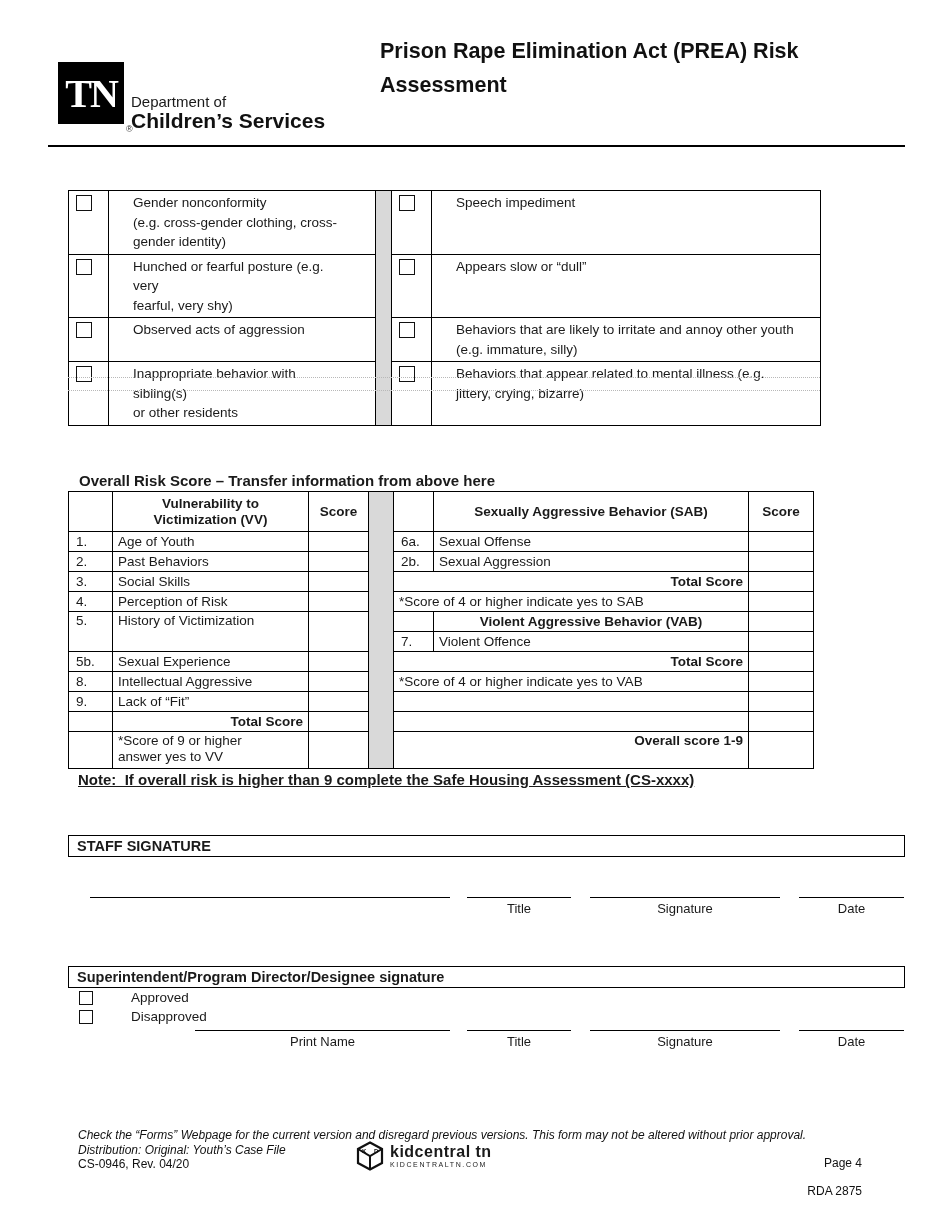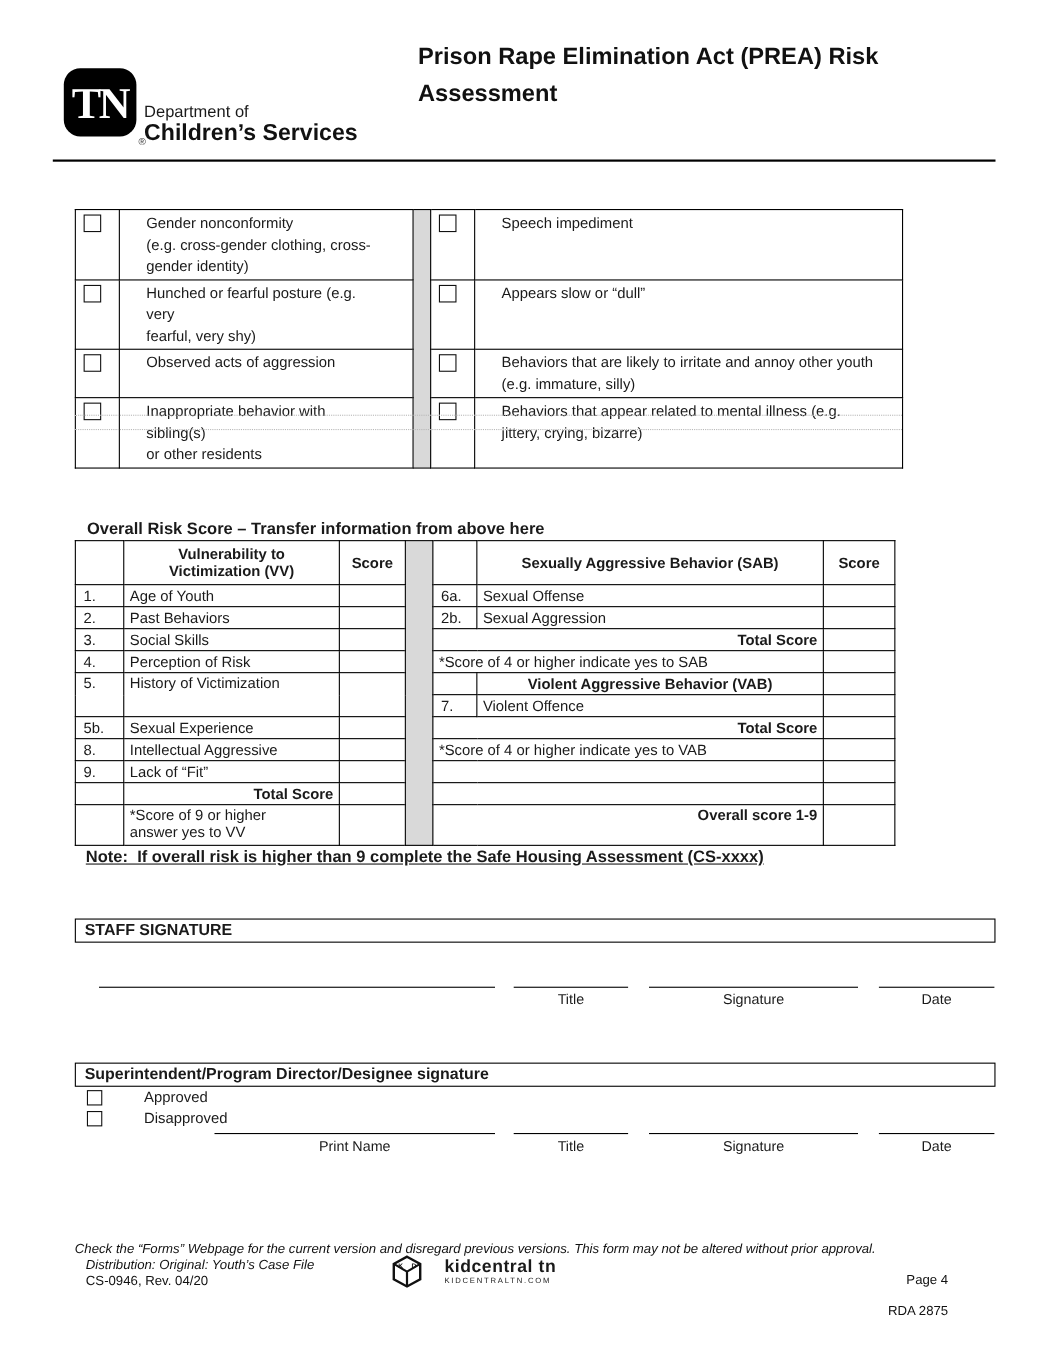--- a/index.html
+++ b/index.html
@@ -4,21 +4,21 @@
 <style>
   * { margin:0; padding:0; box-sizing:border-box; }
   html,body { background:#ffffff; }
   body { font-family:"Liberation Sans","DejaVu Sans",sans-serif; color:#1a1a1a; }
   .page { position:relative; width:950px; height:1230px; background:#fff; overflow:hidden; }
   .abs { position:absolute; }
 
   
   .tn-box { left:58px; top:62px; width:66px; height:62px; background:#000; color:#fff;
             display:flex; align-items:center; justify-content:center;
-            font-family:"Liberation Serif","DejaVu Serif",serif; font-weight:bold; font-size:40px; letter-spacing:-2px;border-radius:15px; }
+            font-family:"Liberation Serif","DejaVu Serif",serif; font-weight:bold; font-size:40px; letter-spacing:-2px; }
   .reg-mark { left:126px; top:124px; font-size:9px; color:#333; }
   .dept1 { left:131px; top:93px; font-size:15px; color:#1a1a1a; }
   .dept2 { left:131px; top:109px; font-size:21px; font-weight:bold; color:#111; }
   .doc-title { left:380px; top:35px; width:520px; font-size:21.5px; font-weight:bold; line-height:33.5px; color:#111; }
   .header-rule { left:48px; top:145px; width:857px; height:2px; background:#000; }
 
   
   table { border-collapse:collapse; table-layout:fixed; }
   .behavior-table td { border:1px solid #000; vertical-align:top; font-size:13.5px; line-height:19.5px; padding:2px 24px; }
   .behavior-table .cb-cell { padding:4px 0 0 7px; }
@@ -40,21 +40,21 @@
 
   .section-box { left:68px; width:837px; height:22px; border:1.3px solid #000;
                  font-weight:bold; font-size:14.5px; line-height:19px; padding:1px 0 0 8px; }
   .sig-line { border-bottom:1.3px solid #000; height:1px; }
   .sig-label { font-size:13px; text-align:center; color:#1a1a1a; }
   .cb-label { font-size:13.5px;margin-left:32px; }
 
   .ft { font-size:12px; color:#111; }
   .it { font-style:italic; }
   .rda-box { width:62px; text-align:right; }
-  .kc-logo { display:flex; align-items:center; gap:20px; }
+  .kc-logo { display:flex; align-items:center; gap:6px; }
   .kc-name { font-size:16px; font-weight:bold; letter-spacing:0.5px; line-height:16px; }
   .kc-sub { font-size:7px; letter-spacing:1.6px; line-height:9px; }
 </style>
 </head>
 <body>
 
 <div class="page">
 
   <div class="abs tn-box">
     <span>TN</span>
@@ -252,21 +252,21 @@
 
   <div class="abs sig-line" style="left:195px; top:1030px; width:255px;"></div>
   <div class="abs sig-line" style="left:467px; top:1030px; width:104px;"></div>
   <div class="abs sig-line" style="left:590px; top:1030px; width:190px;"></div>
   <div class="abs sig-line" style="left:799px; top:1030px; width:105px;"></div>
   <div class="abs sig-label" style="left:195px; top:1034px; width:255px;">Print Name</div>
   <div class="abs sig-label" style="left:467px; top:1034px; width:104px;">Title</div>
   <div class="abs sig-label" style="left:590px; top:1034px; width:190px;">Signature</div>
   <div class="abs sig-label" style="left:799px; top:1034px; width:105px;">Date</div>
 
-  <div class="abs ft it" style="left:68px; top:1128px;">Check the “Forms” Webpage for the current version and disregard previous versions. This form may not be altered without prior approval.</div>
+  <div class="abs ft it" style="left:78px; top:1128px;">Check the “Forms” Webpage for the current version and disregard previous versions. This form may not be altered without prior approval.</div>
   <div class="abs ft it" style="left:78px; top:1143px;">Distribution: Original: Youth’s Case File</div>
   <div class="abs ft" style="left:78px; top:1157px;">CS-0946, Rev. 04/20</div>
 
   <div class="abs kc-logo" style="left:356px; top:1141px;">
     <svg width="28" height="30" viewBox="0 0 28 30">
       <polygon points="14,1.5 26,8 26,22 14,28.5 2,22 2,8" fill="#fff" stroke="#111" stroke-width="2.2"></polygon>
       <polyline points="2,8 14,15 26,8" fill="none" stroke="#111" stroke-width="2"></polyline>
       <line x1="14" y1="15" x2="14" y2="28.5" stroke="#111" stroke-width="2"></line>
       <text x="6" y="12" font-size="6" font-weight="bold" fill="#111" font-family="Liberation Sans, sans-serif">K</text>
       <text x="18" y="12" font-size="6" font-weight="bold" fill="#111" font-family="Liberation Sans, sans-serif">D</text>

